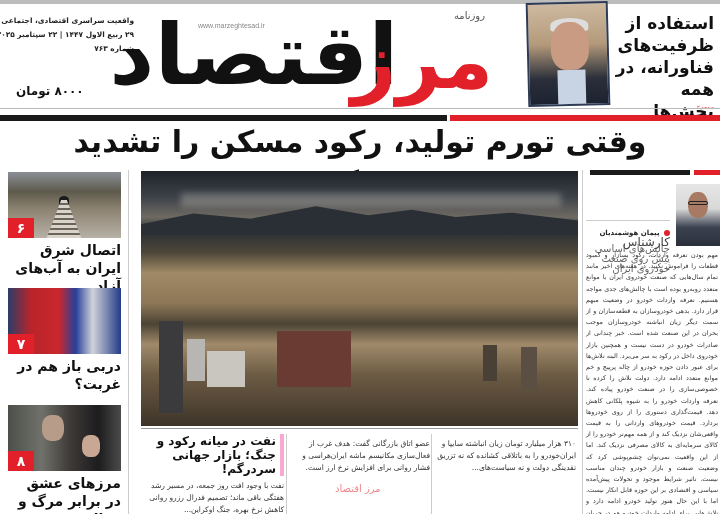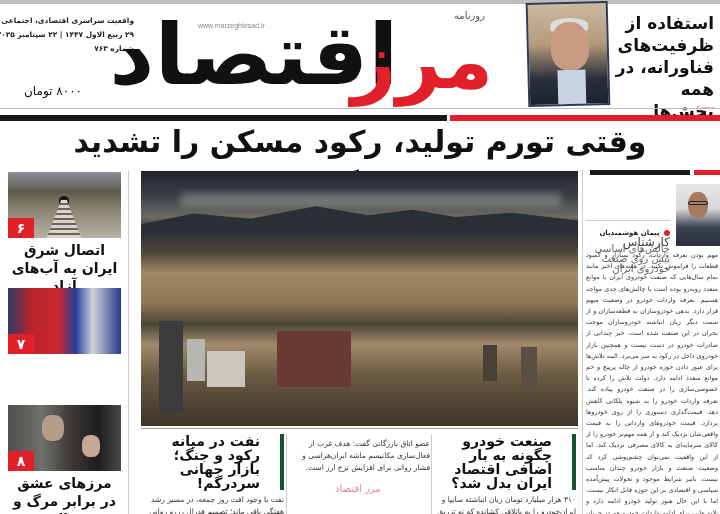--- a/index.html
+++ b/index.html
@@ -4,21 +4,21 @@
 <style>
   * { box-sizing: border-box; margin: 0; padding: 0; }
   html, body { width: 720px; height: 514px; overflow: hidden; background: #fff; }
   body { font-family: "DejaVu Sans", sans-serif; color: #111; position: relative; }
   .page { position: absolute; inset: 0; background: #fff; }
   .top-rule { position: absolute; left: 0; top: 0; width: 720px; height: 4px; background: #bdbdbd; }
 
   
   .meta-block { position: absolute; left: 4px; top: 14px; width: 130px; direction: rtl; text-align: left; }
   .meta-line { font-size: 7.4px; line-height: 14px; color: #222; white-space: nowrap; direction: rtl; text-align: right; font-weight: bold; }
-  .price { position: absolute; left: 24px; top: 84px; font-size: 12px; font-weight: normal; direction: rtl; color: #111; }
+  .price { position: absolute; left: 16px; top: 84px; font-size: 12px; font-weight: bold; direction: rtl; color: #111; }
   .logo { position: absolute; left: 138px; top: 6px; width: 355px; height: 98px; }
   .logo-black { position: absolute; right: 94px; top: 0; font-family: "DejaVu Sans", sans-serif; font-weight: 900; font-size: 84px; line-height: 98px; color: #111; direction: rtl; letter-spacing: -4px; transform: scaleX(1.05); transform-origin: right; }
   .logo-red { position: absolute; right: 0; top: 10px; font-weight: 900; font-size: 78px; line-height: 90px; color: #e2202a; direction: rtl; letter-spacing: -4px; }
   .logo-sub { position: absolute; left: 60px; top: 16px; font-size: 7px; color: #888; font-family: "Liberation Sans", sans-serif; }
   .logo-tag { position: absolute; right: 8px; top: 4px; font-size: 10px; color: #555; direction: rtl; letter-spacing: 3px; }
   .mast-photo { position: absolute; left: 527px; top: 2px; width: 82px; height: 104px; border: 2px solid #2d3b55; transform: rotate(-1.5deg); background: linear-gradient(180deg, #cdb9a0 0%, #b49a7b 40%, #2a2f3a 75%, #1c2230 100%); overflow: hidden; }
   .mast-photo .face { position: absolute; left: 22px; top: 18px; width: 38px; height: 48px; border-radius: 45% 45% 40% 40%; background: #c99b82; }
   .mast-photo .hair { position: absolute; left: 22px; top: 14px; width: 38px; height: 14px; border-radius: 50% 50% 20% 20%; background: #ddd; }
   .mast-photo .shirt { position: absolute; left: 28px; top: 66px; width: 28px; height: 38px; background: #c8d3e4; }
   .teaser { position: absolute; right: 6px; top: 12px; width: 100px; direction: rtl; text-align: right; font-size: 17px; font-weight: bold; line-height: 22px; color: #111; }
@@ -26,21 +26,21 @@
 
   .mast-rule-thin { position: absolute; left: 0; top: 108px; width: 720px; height: 1px; background: #bbb; }
   .bar-black { position: absolute; left: 0; top: 115px; width: 447px; height: 6px; background: #1a1a1a; }
   .bar-red { position: absolute; left: 450px; top: 115px; width: 270px; height: 6px; background: #e2202a; }
 
   .headline { position: absolute; left: 60px; top: 122px; width: 600px; text-align: center; direction: rtl; font-size: 30px; font-weight: 900; line-height: 40px; color: #111; letter-spacing: -1px; }
   .left-sep { position: absolute; left: 128px; top: 170px; width: 1px; height: 344px; background: #ccc; }
   .item { position: absolute; left: 8px; width: 113px; }
   .item-photo { width: 113px; height: 66px; position: relative; overflow: hidden; }
   .item-badge { position: absolute; left: 0; bottom: 0; width: 26px; height: 20px; background: #e2202a; color: #fff; font-weight: bold; font-size: 14px; text-align: center; line-height: 20px; }
-  .item-title { direction: rtl; text-align: center; font-weight: bold; font-size: 14px; line-height: 18px; margin-top: 3px; color: #111; }
+  .item-title { direction: rtl; font-weight: bold; font-size: 14px; line-height: 18px; margin-top: 3px; color: #111; }
   .photo-rail { background: linear-gradient(180deg, #8a8f96 0%, #5d5a4c 30%, #8b8170 55%, #b7b1a6 100%); }
   .photo-rail .track { position: absolute; left: 38px; top: 28px; width: 36px; height: 40px; background: repeating-linear-gradient(180deg, #d8d4cc 0 3px, #6a645a 3px 5px); clip-path: polygon(42% 0, 58% 0, 100% 100%, 0 100%); }
   .photo-rail .tunnel { position: absolute; left: 51px; top: 24px; width: 10px; height: 8px; border-radius: 50% 50% 0 0; background: #1a1a1a; }
   .photo-football { background: linear-gradient(90deg, #2b3d68 0%, #b8242a 20%, #c9272d 45%, #26409a 60%, #d0d3da 75%, #233a87 100%); }
   .photo-film { background: linear-gradient(90deg, #4d4f4a 0%, #6f716a 30%, #3e3a37 55%, #1d1c1e 80%, #4a4c4a 100%); }
   .photo-film .f1 { position: absolute; left: 34px; top: 10px; width: 22px; height: 26px; border-radius: 40%; background: #b89c8a; }
   .photo-film .f2 { position: absolute; left: 74px; top: 30px; width: 18px; height: 22px; border-radius: 40%; background: #c8a895; }
 
   
   .main-photo { position: absolute; left: 141px; top: 171px; width: 437px; height: 255px; overflow: hidden;
@@ -48,21 +48,21 @@
   .main-photo .mtn { position: absolute; left: 0; top: 28px; width: 437px; height: 36px; background: #2a2e35; clip-path: polygon(0 70%, 12% 40%, 25% 55%, 40% 20%, 52% 45%, 62% 30%, 72% 50%, 85% 38%, 100% 60%, 100% 100%, 0 100%); }
   .main-photo .cloud { position: absolute; left: 40px; top: 22px; width: 380px; height: 14px; background: rgba(200,195,185,0.35); filter: blur(3px); }
   .main-photo .tower { position: absolute; background: #3b3a3c; }
   .main-photo .redbldg { position: absolute; left: 136px; top: 160px; width: 74px; height: 56px; background: #6a3b33; }
   .main-photo .white1 { position: absolute; left: 66px; top: 180px; width: 38px; height: 36px; background: #c9c6c0; }
   .main-photo .white2 { position: absolute; left: 46px; top: 168px; width: 18px; height: 42px; background: #b8b6b2; }
 
   
   .teasers-rule { position: absolute; left: 141px; top: 428px; width: 437px; height: 1px; background: #999; }
   .story { position: absolute; top: 434px; width: 140px; direction: rtl; text-align: right; }
-  .story-title { font-weight: bold; font-size: 14px; line-height: 14px; border-right: 4px solid #14532d; padding-right: 20px; color: #111; }
+  .story-title { font-weight: bold; font-size: 12px; line-height: 14px; border-right: 4px solid #f9a8d4; padding-right: 4px; color: #111; }
   .story-body { font-size: 7.5px; line-height: 12px; color: #333; margin-top: 4px; }
   .story-page { position: absolute; right: 0; top: 78px; font-size: 6px; color: #e2202a; }
   .story-sep { position: absolute; top: 434px; width: 1px; height: 80px; background: #ccc; }
   .watermark { position: absolute; left: 335px; top: 483px; font-size: 10px; font-weight: normal; color: rgba(226,32,42,0.55); direction: rtl; }
 
   
   .right-col { position: absolute; left: 584px; top: 170px; width: 136px; }
   .right-sep { position: absolute; left: 582px; top: 170px; width: 1px; height: 344px; background: #ccc; }
   .rc-bar-black { position: absolute; left: 6px; top: 0; width: 100px; height: 5px; background: #1a1a1a; }
   .rc-bar-red { position: absolute; left: 110px; top: 0; width: 26px; height: 5px; background: #e2202a; }
@@ -117,20 +117,21 @@
       <div class="track"></div>
       <div class="item-badge">۶</div>
     </div>
     <div class="item-title">اتصال شرق ایران به آب‌های آزاد</div>
   </div>
 
   <div class="item" style="top:288px;">
     <div class="item-photo photo-football">
       <div class="item-badge">۷</div>
     </div>
+    <div class="item-title">دربی باز هم در غربت؟</div>
   </div>
 
   <div class="item" style="top:405px;">
     <div class="item-photo photo-film">
       <div class="f1"></div>
       <div class="f2"></div>
       <div class="item-badge">۸</div>
     </div>
     <div class="item-title">مرزهای عشق در برابر مرگ و عدالت</div>
   </div>
@@ -142,21 +143,20 @@
     <div class="white2"></div>
     <div class="white1"></div>
     <div class="redbldg"></div>
     <div class="tower" style="left:380px; top:176px; width:16px; height:42px; background:#5a4f42;"></div>
     <div class="tower" style="left:342px; top:174px; width:14px; height:36px; background:#4a4136;"></div>
   </div>
 
   <div class="teasers-rule"></div>
 
   <div class="story" style="left:436px;">
-    <div class="story-title">صنعت خودرو چگونه به بار اضافی اقتصاد ایران بدل شد؟</div>
     <div class="story-body">۳۱۰ هزار میلیارد تومان زیان انباشته سایپا و ایران‌خودرو را به باتلاقی کشانده که نه تزریق نقدینگی دولت و نه سیاست‌های...</div>
     <div class="story-page">صفحه ۲</div>
 
   </div>
   <div class="story-sep" style="left:431px;"></div>
 
   <div class="story" style="left:290px;">
     <div class="story-body">عضو اتاق بازرگانی گفت: هدف غرب از فعال‌سازی مکانیسم ماشه ایران‌هراسی و فشار روانی برای افزایش نرخ ارز است.</div>
     <div class="story-page">صفحه ۳</div>
 

